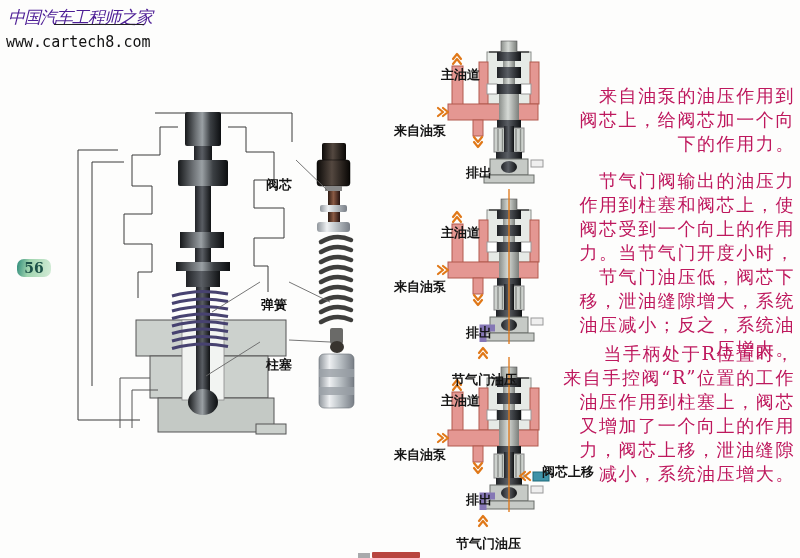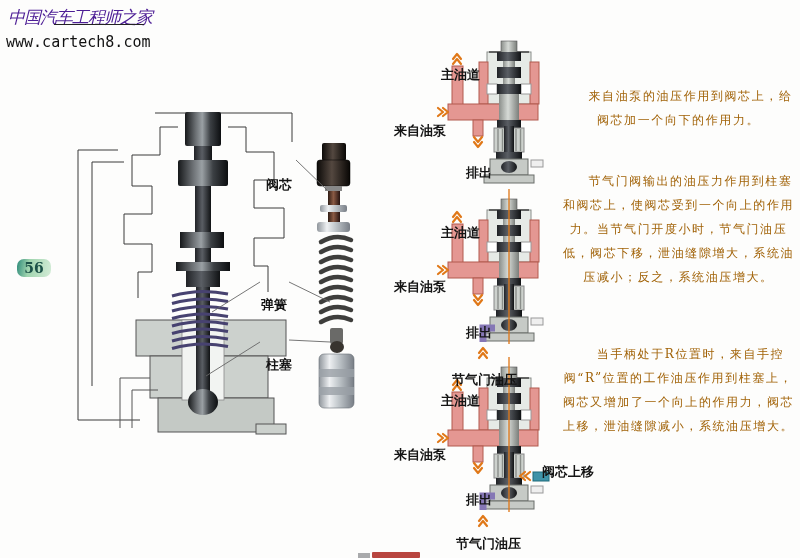--- a/index.html
+++ b/index.html
@@ -14,22 +14,22 @@
           font-size:15px;color:#111;}
   .badge{position:absolute;z-index:3;width:34px;height:18px;border-radius:7px;
          background:linear-gradient(100deg,#2e8b7a,#9fd4ae 35%,#d4ecd7);
          color:#1c5248;font-family:"DejaVu Serif",serif;font-size:14px;font-weight:bold;
          display:flex;align-items:center;justify-content:center;}
   .lbl{position:absolute;z-index:3;font-size:13px;font-weight:bold;color:#141414;
        white-space:nowrap;line-height:15px;margin-top:28px;}
   .lbl2{position:absolute;z-index:3;font-size:13px;font-weight:bold;color:#141414;
         line-height:17px;white-space:nowrap;}
   .para{position:absolute;z-index:3;width:233px;font-family:"DejaVu Serif",serif;
-        font-size:12px;letter-spacing:1.6px;line-height:24px;color:#a16207;
-        text-indent:2em;text-align:center;}
+        font-size:18px;letter-spacing:1.6px;line-height:24px;color:#be185d;
+        text-indent:2em;text-align:right;}
   .red-sliver{position:absolute;z-index:3;background:#b8453f;border-radius:1px;}
   .gray-chip{position:absolute;z-index:3;background:#a9aaac;}
 </style>
 </head>
 <body>
 
 <div id="page">
 
   <svg id="art" width="800" height="558" viewBox="0 0 800 558">
       <defs>

